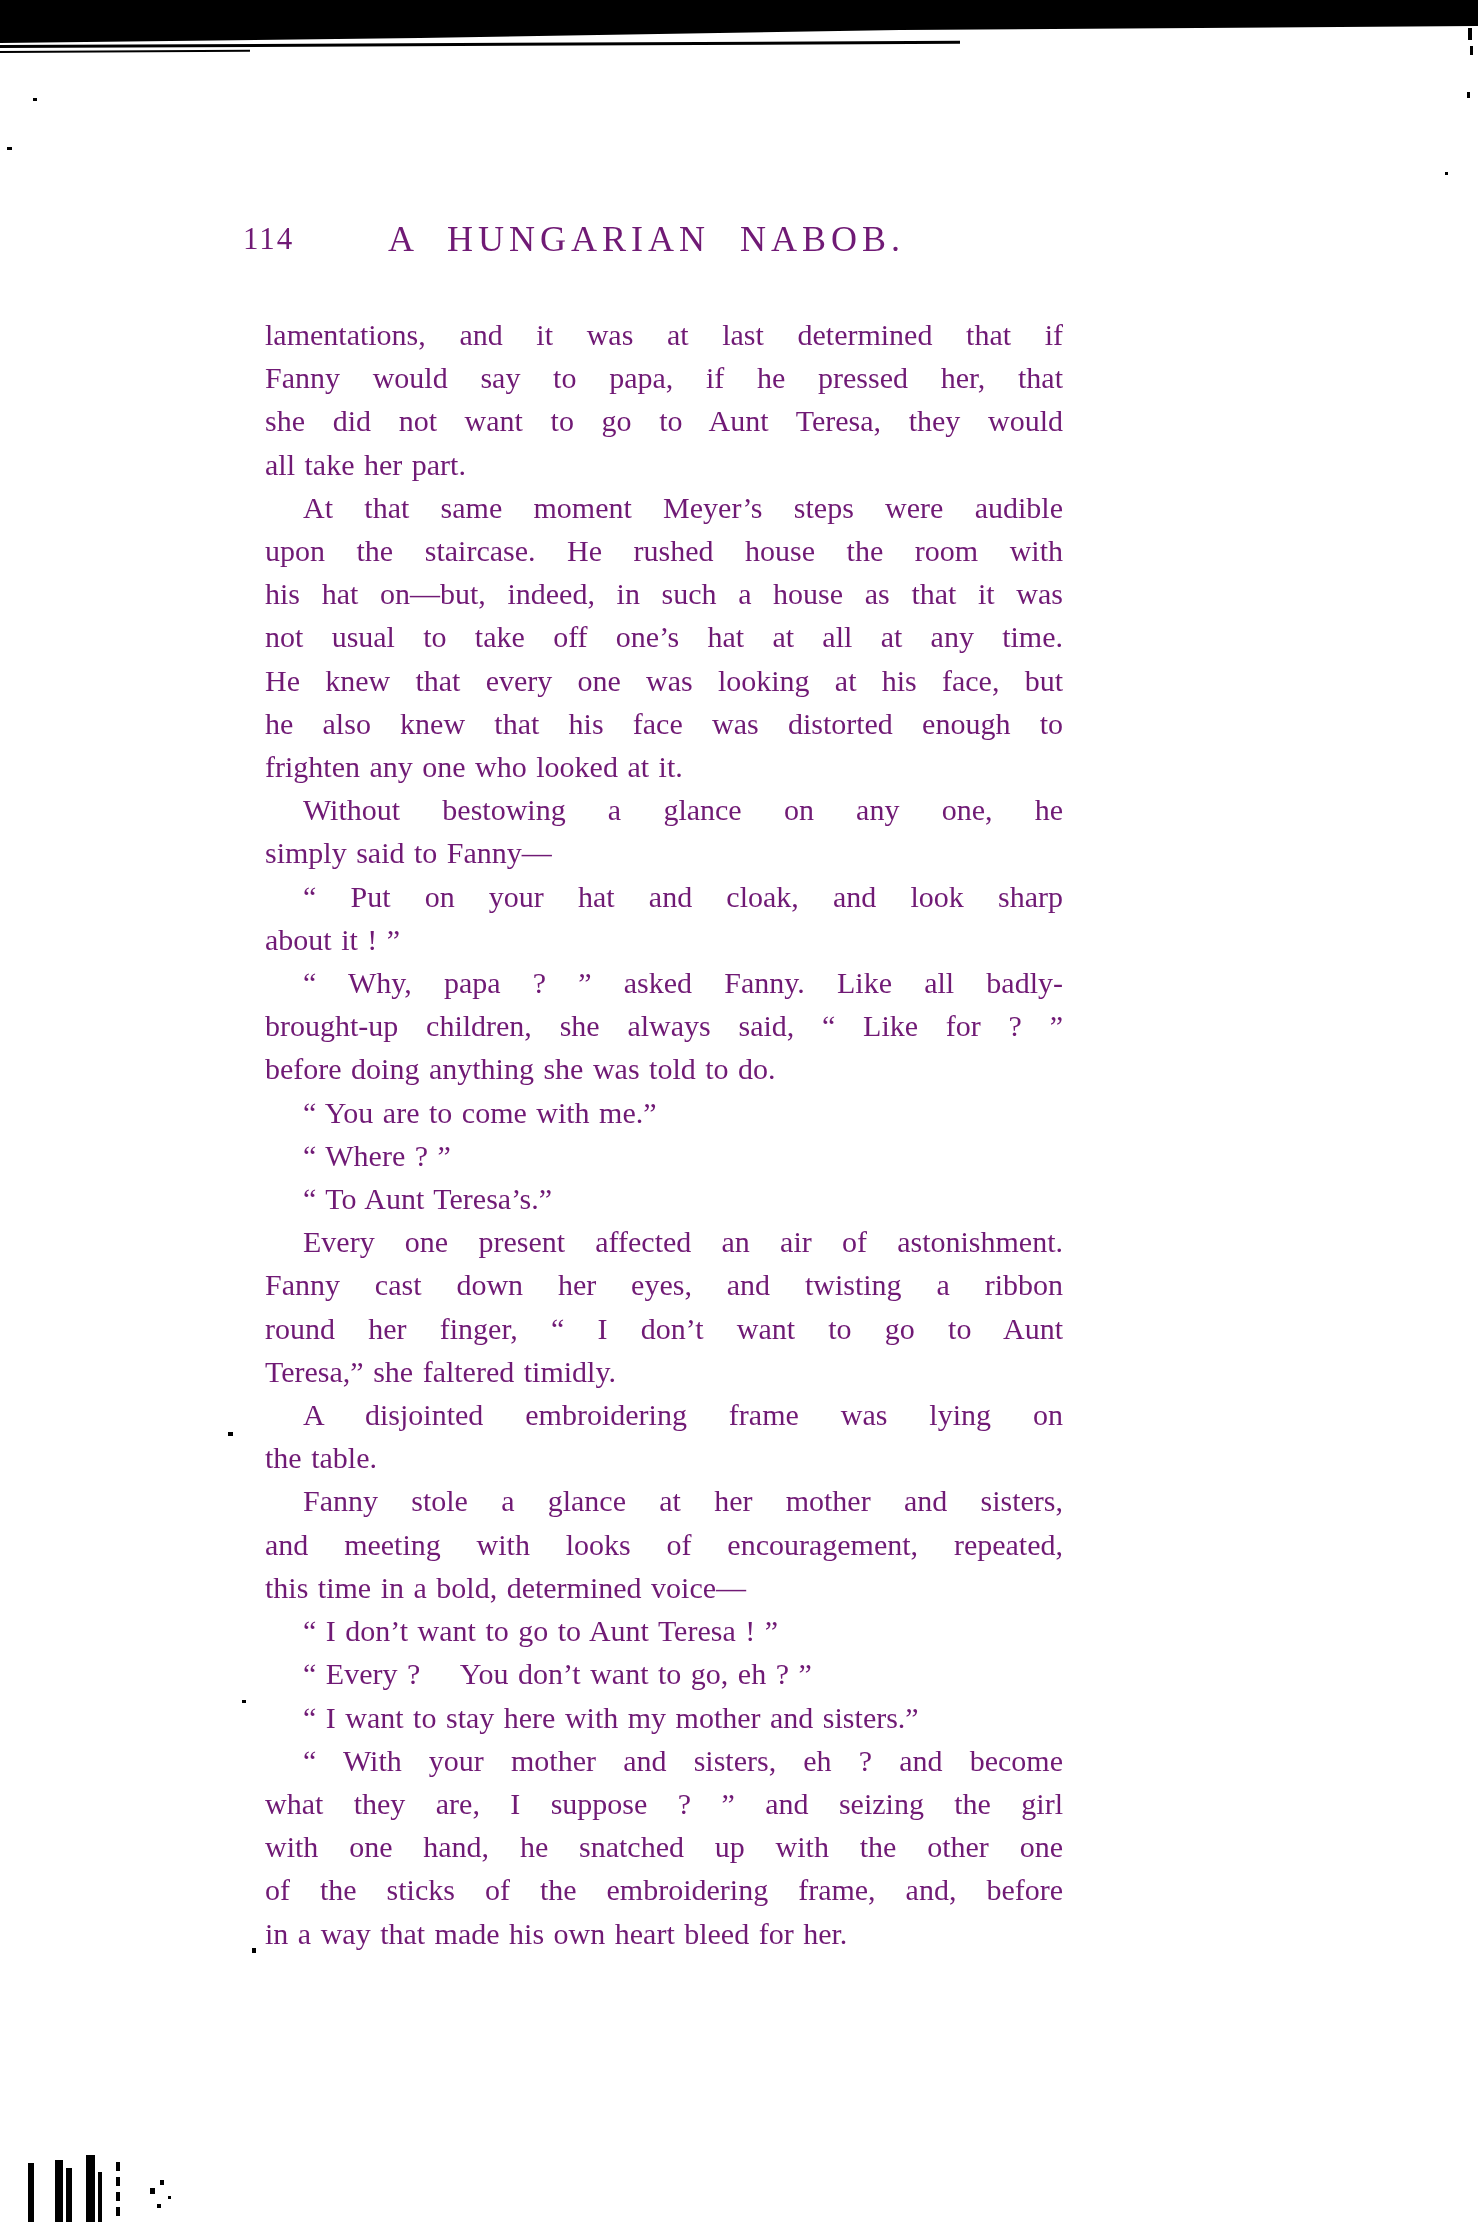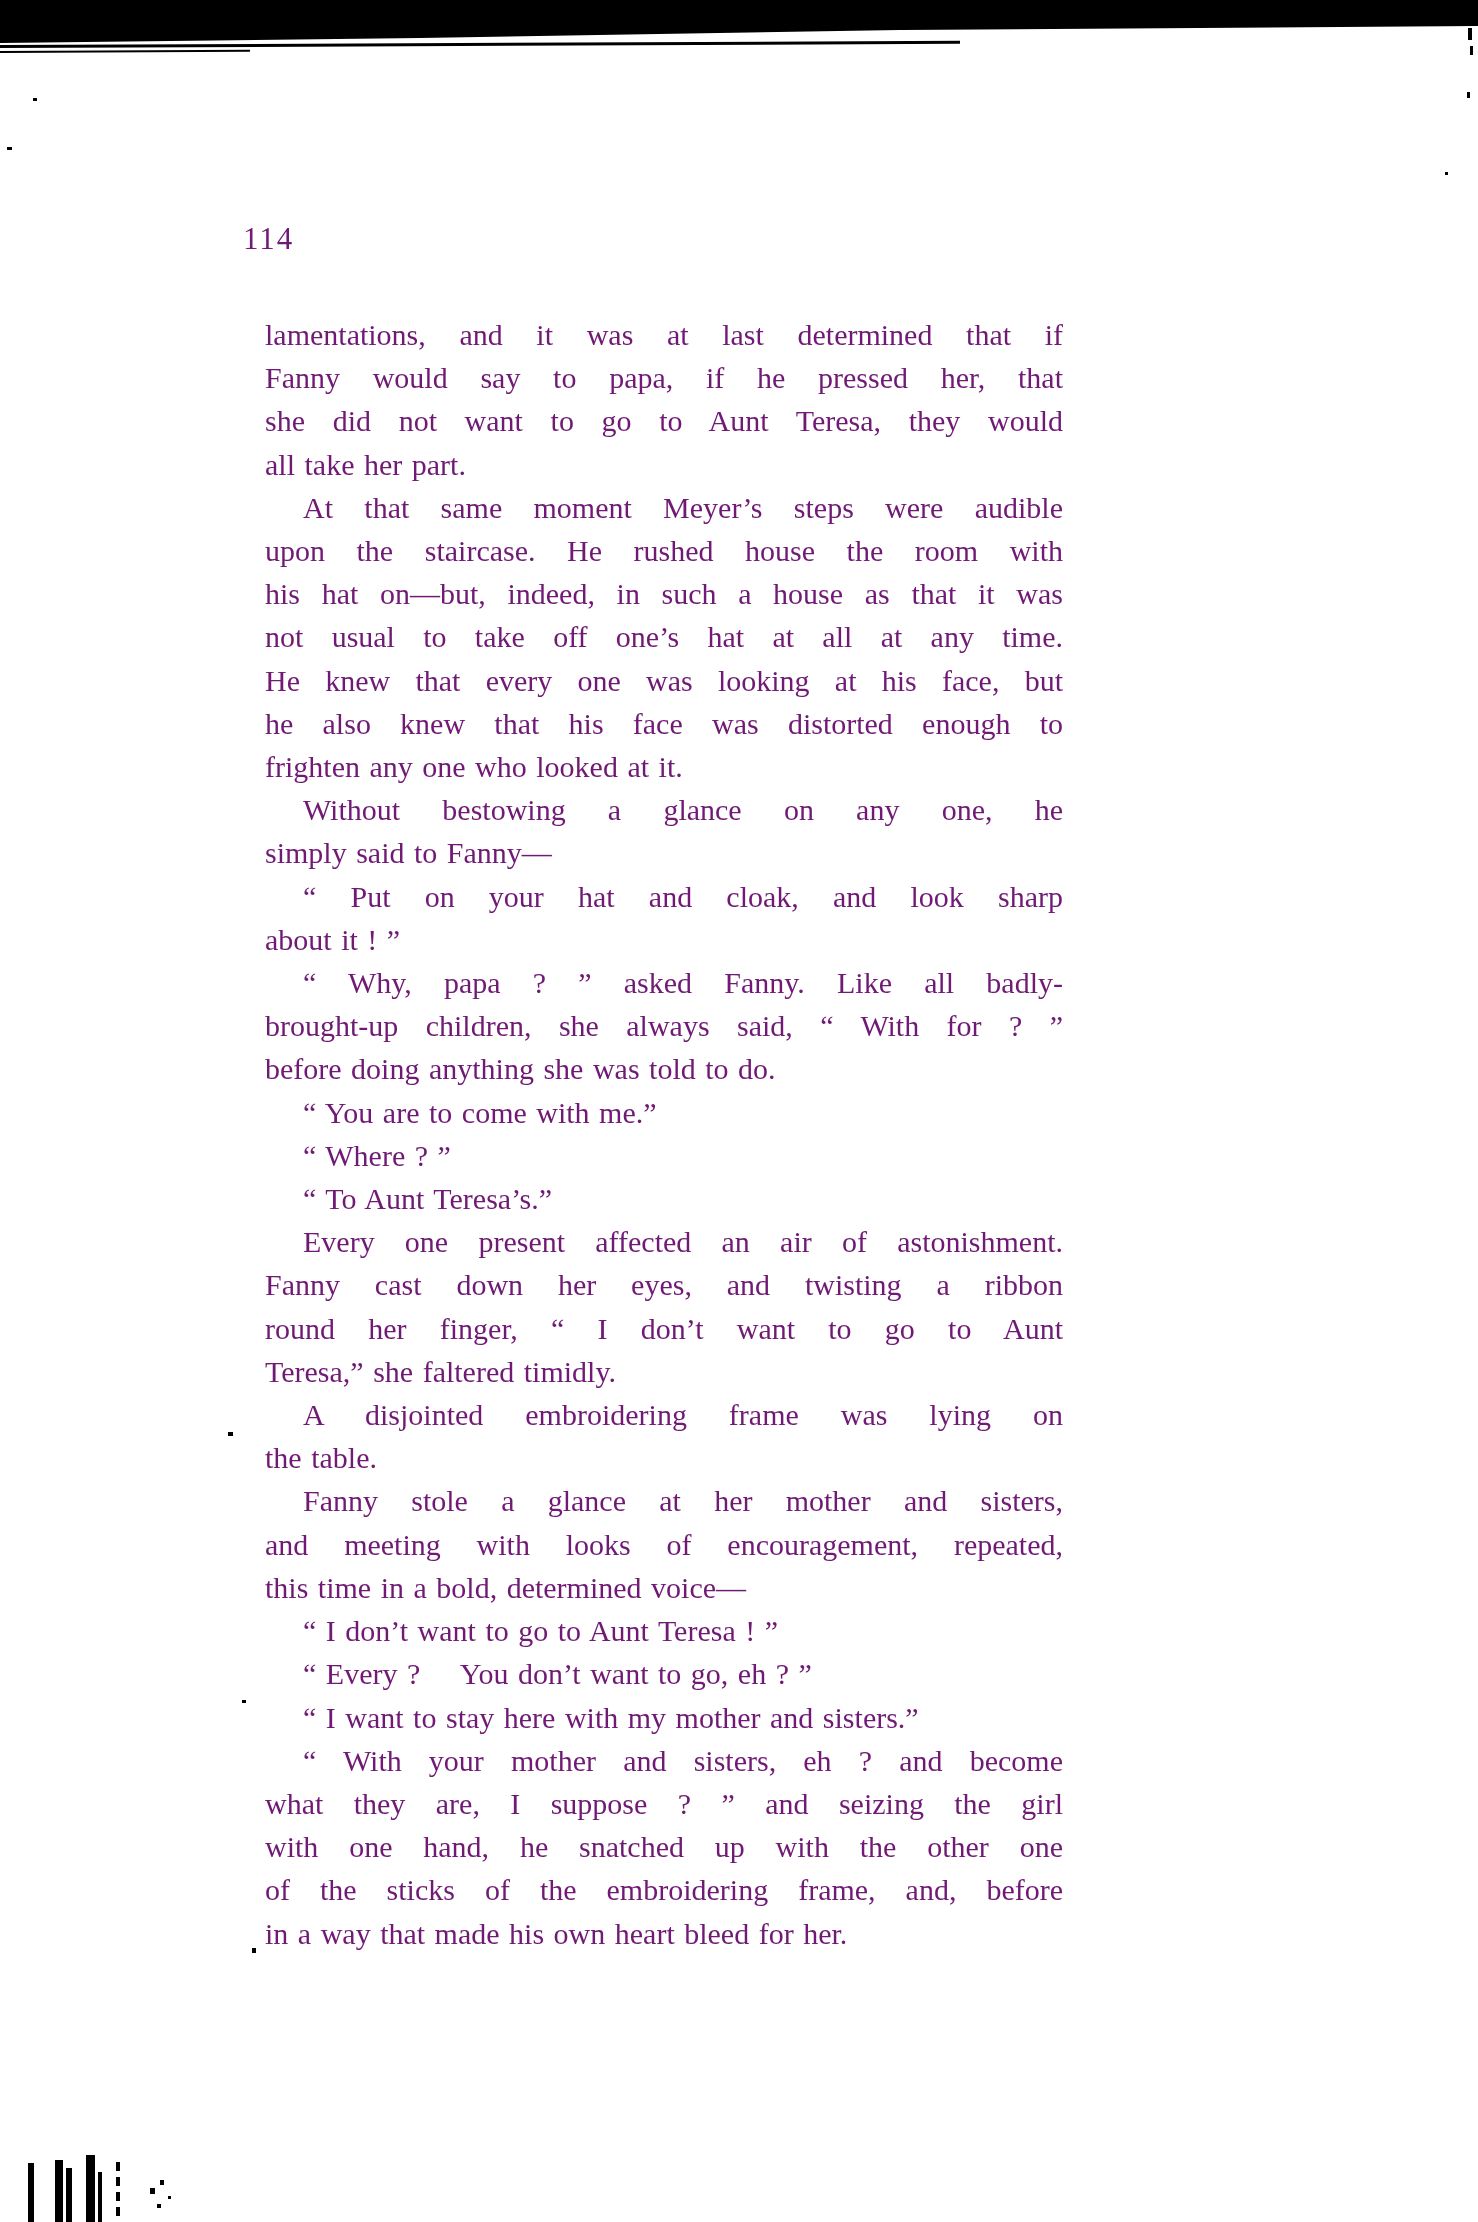--- a/index.html
+++ b/index.html
@@ -53,39 +53,40 @@
 </head>
 <body>
 
 <div class="page">
 
   <div class="top-band"></div>
   <div class="top-line"></div>
   <div class="top-line2"></div>
 
   <div class="pagenum">114</div>
+  <div class="title">A HUNGARIAN NABOB.</div>
 
   <div class="page-body">
       <div class="line just">lamentations, and it was at last determined that if</div>
       <div class="line just">Fanny would say to papa, if he pressed her, that</div>
       <div class="line just">she did not want to go to Aunt Teresa, they would</div>
       <div class="line">all take her part.</div>
       <div class="line just indent">At that same moment Meyer’s steps were audible</div>
       <div class="line just">upon the staircase.  He rushed house the room with</div>
       <div class="line just">his hat on—but, indeed, in such a house as that it was</div>
       <div class="line just">not usual to take off one’s hat at all at any time.</div>
       <div class="line just">He knew that every one was looking at his face, but</div>
       <div class="line just">he also knew that his face was distorted enough to</div>
       <div class="line">frighten any one who looked at it.</div>
       <div class="line just indent">Without bestowing a glance on any one, he</div>
       <div class="line">simply said to Fanny—</div>
       <div class="line just indent">“ Put on your hat and cloak, and look sharp</div>
       <div class="line">about it ! ”</div>
       <div class="line just indent">“ Why, papa ? ” asked Fanny.  Like all badly-</div>
-      <div class="line just">brought-up children, she always said, “ With for ? ”</div>
+      <div class="line just">brought-up children, she always said, “ Like for ? ”</div>
       <div class="line">before doing anything she was told to do.</div>
       <div class="line indent">“ You are to come with me.”</div>
       <div class="line indent">“ Where ? ”</div>
       <div class="line indent">“ To Aunt Teresa’s.”</div>
       <div class="line just indent">Every one present affected an air of astonishment.</div>
       <div class="line just">Fanny cast down her eyes, and twisting a ribbon</div>
       <div class="line just">round her finger, “ I don’t want to go to Aunt</div>
       <div class="line">Teresa,” she faltered timidly.</div>
       <div class="line just indent">A disjointed embroidering frame was lying on</div>
       <div class="line">the table.</div>

